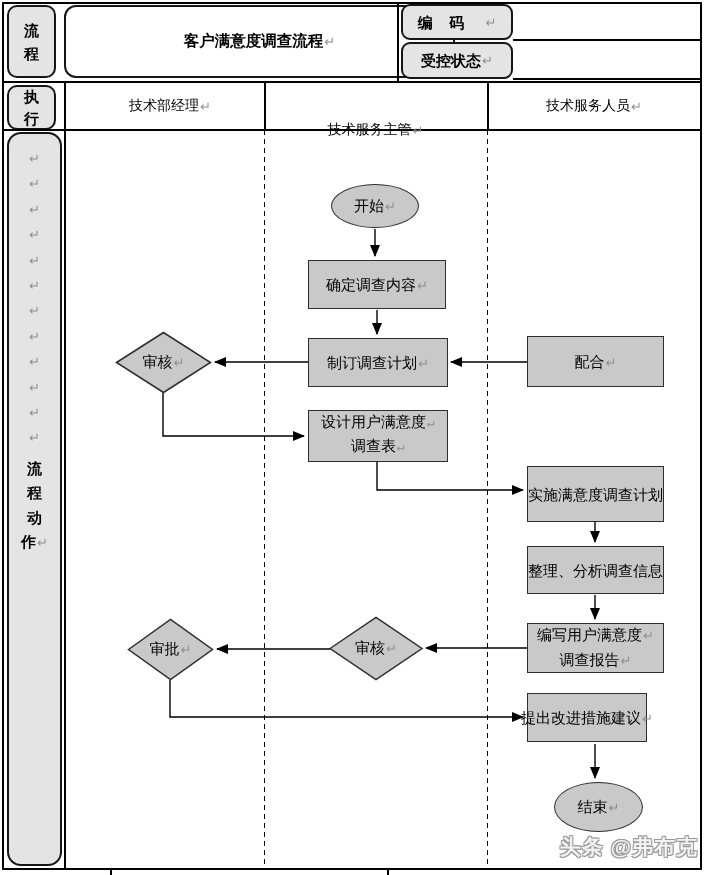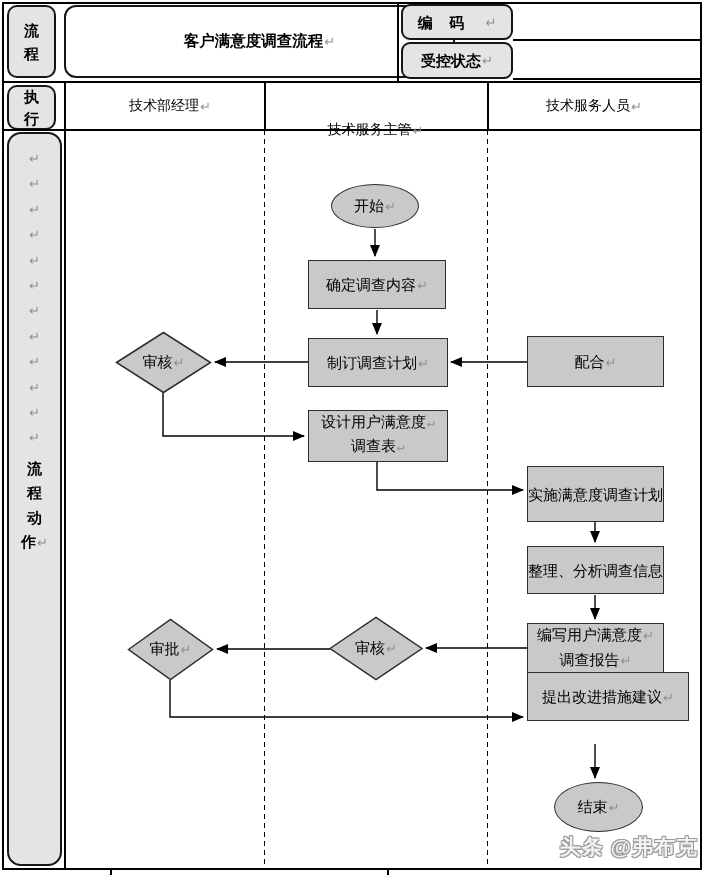--- a/index.html
+++ b/index.html
@@ -196,21 +196,21 @@
 
   <div class="node" style="left:527px;top:546px;width:137px;height:48px;">
     <span>整理、分析调查信息</span>
   </div>
 
   <div class="node" style="left:527px;top:623px;width:137px;height:50px;line-height:24px;">
     <span><span>编写用户满意度</span><span class="pmark">↵</span></span>
     <span><span>调查报告</span><span class="pmark">↵</span></span>
   </div>
 
-  <div class="node" style="left:527px;top:672px;width:162px;height:49px;">
+  <div class="node" style="left:527px;top:693px;width:120px;height:49px;">
     <span><span>提出改进措施建议</span><span class="pmark">↵</span></span>
   </div>
 
   <div class="dlabel" style="left:128px;top:637px;width:85px;height:25px;">
     <span>审批</span>
       <span class="pmark">↵</span>
   </div>
 
   <div class="dlabel" style="left:330px;top:636px;width:92px;height:25px;">
     <span>审核</span>

